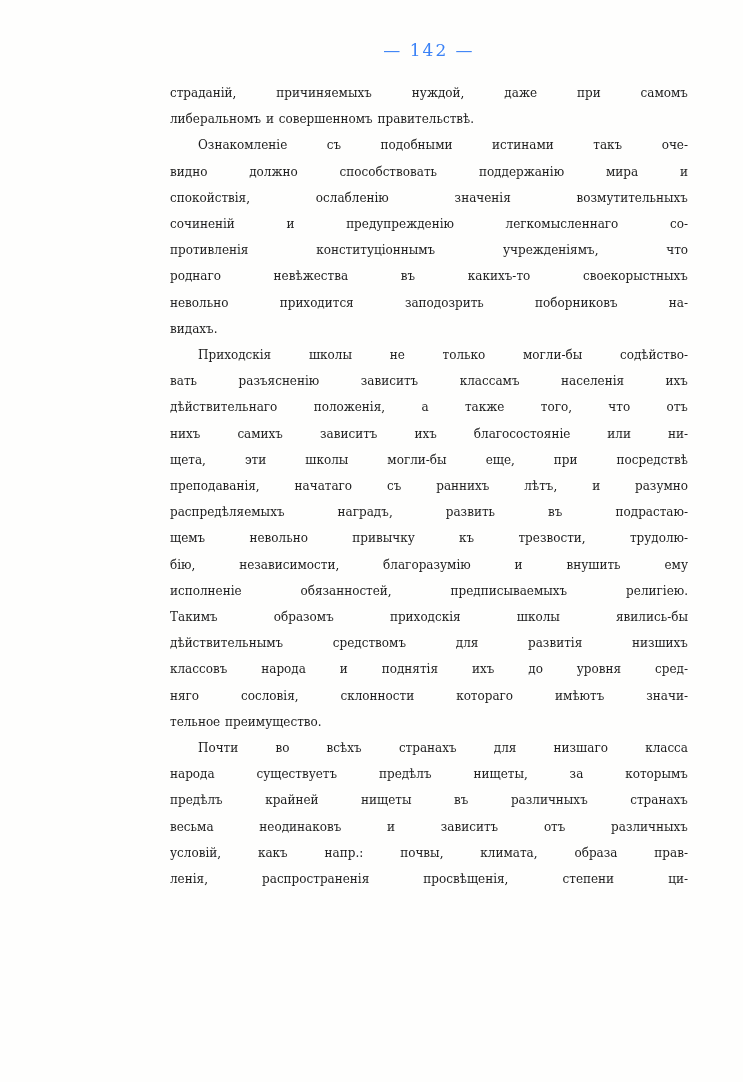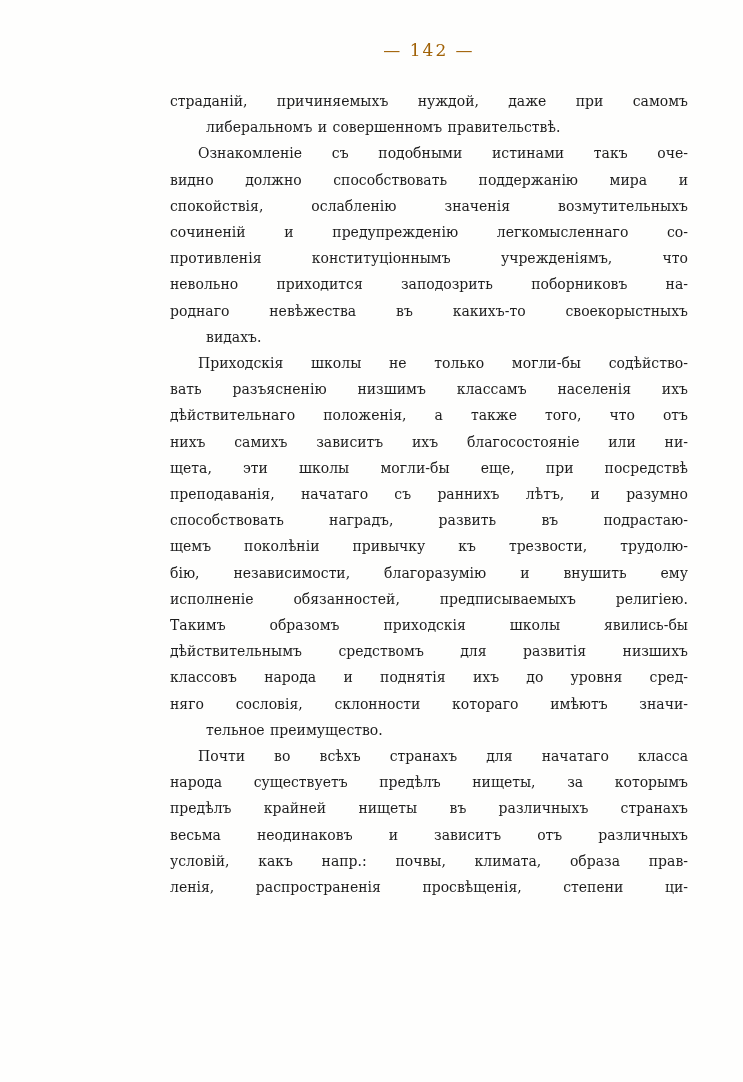--- a/index.html
+++ b/index.html
@@ -17,42 +17,41 @@
     color: #1d1d1d;
   }
   .page-header {
     position: absolute;
     top: 40px;
     left: 170px;
     width: 518px;
     text-align: center;
     font-size: 17px;
     letter-spacing: 2px;
-    color: #a16207;
+    color: #3b82f6;
   }
   .text-block {
     position: absolute;
-    top: 88px;
+    top: 80px;
     left: 170px;
     width: 518px;
-    font-size: 14px;
+    font-size: 12px;
     line-height: 26.2px;
   }
   .para {
     margin: 0;
     padding: 0;
   }
   .line {
     text-align: justify;
     text-align-last: justify;
     word-spacing: 1px;
   }
   .line.last {
     text-align-last: left;
-    margin-left: 36px;
   }
   .line.first {
     text-indent: 28px;
   }
 </style>
 </head>
 <body>
 
 <div class="page">
   <div class="page-header">— 142 —</div>
@@ -60,43 +59,43 @@
       <div class="para">
         <div class="line">страданій, причиняемыхъ нуждой, даже при самомъ</div>
         <div class="line last">либеральномъ и совершенномъ правительствѣ.</div>
       </div>
       <div class="para">
         <div class="line first">Ознакомленіе съ подобными истинами такъ оче-</div>
         <div class="line">видно должно способствовать поддержанію мира и</div>
         <div class="line">спокойствія, ослабленію значенія возмутительныхъ</div>
         <div class="line">сочиненій и предупрежденію легкомысленнаго со-</div>
         <div class="line">противленія конституціоннымъ учрежденіямъ, что</div>
+        <div class="line">роднаго невѣжества въ какихъ-то своекорыстныхъ</div>
         <div class="line">невольно приходится заподозрить поборниковъ на-</div>
-        <div class="line">роднаго невѣжества въ какихъ-то своекорыстныхъ</div>
         <div class="line last">видахъ.</div>
       </div>
       <div class="para">
         <div class="line first">Приходскія школы не только могли-бы содѣйство-</div>
-        <div class="line">вать разъясненію низшимъ классамъ населенія ихъ</div>
+        <div class="line">вать разъясненію зависитъ классамъ населенія ихъ</div>
         <div class="line">дѣйствительнаго положенія, а также того, что отъ</div>
         <div class="line">нихъ самихъ зависитъ ихъ благосостояніе или ни-</div>
         <div class="line">щета, эти школы могли-бы еще, при посредствѣ</div>
         <div class="line">преподаванія, начатаго съ раннихъ лѣтъ, и разумно</div>
-        <div class="line">способствовать наградъ, развить въ подрастаю-</div>
-        <div class="line">щемъ поколѣніи привычку къ трезвости, трудолю-</div>
+        <div class="line">распредѣляемыхъ наградъ, развить въ подрастаю-</div>
+        <div class="line">щемъ невольно привычку къ трезвости, трудолю-</div>
         <div class="line">бію, независимости, благоразумію и внушить ему</div>
         <div class="line">исполненіе обязанностей, предписываемыхъ религіею.</div>
         <div class="line">Такимъ образомъ приходскія школы явились-бы</div>
         <div class="line">дѣйствительнымъ средствомъ для развитія низшихъ</div>
         <div class="line">классовъ народа и поднятія ихъ до уровня сред-</div>
         <div class="line">няго сословія, склонности котораго имѣютъ значи-</div>
         <div class="line last">тельное преимущество.</div>
       </div>
       <div class="para">
-        <div class="line first">Почти во всѣхъ странахъ для начатаго класса</div>
+        <div class="line first">Почти во всѣхъ странахъ для низшаго класса</div>
         <div class="line">народа существуетъ предѣлъ нищеты, за которымъ</div>
         <div class="line">предѣлъ крайней нищеты въ различныхъ странахъ</div>
         <div class="line">весьма неодинаковъ и зависитъ отъ различныхъ</div>
         <div class="line">условій, какъ напр.: почвы, климата, образа прав-</div>
         <div class="line">ленія, распространенія просвѣщенія, степени ци-</div>
       </div>
     </div>
 </div>
 
 </body></html>

